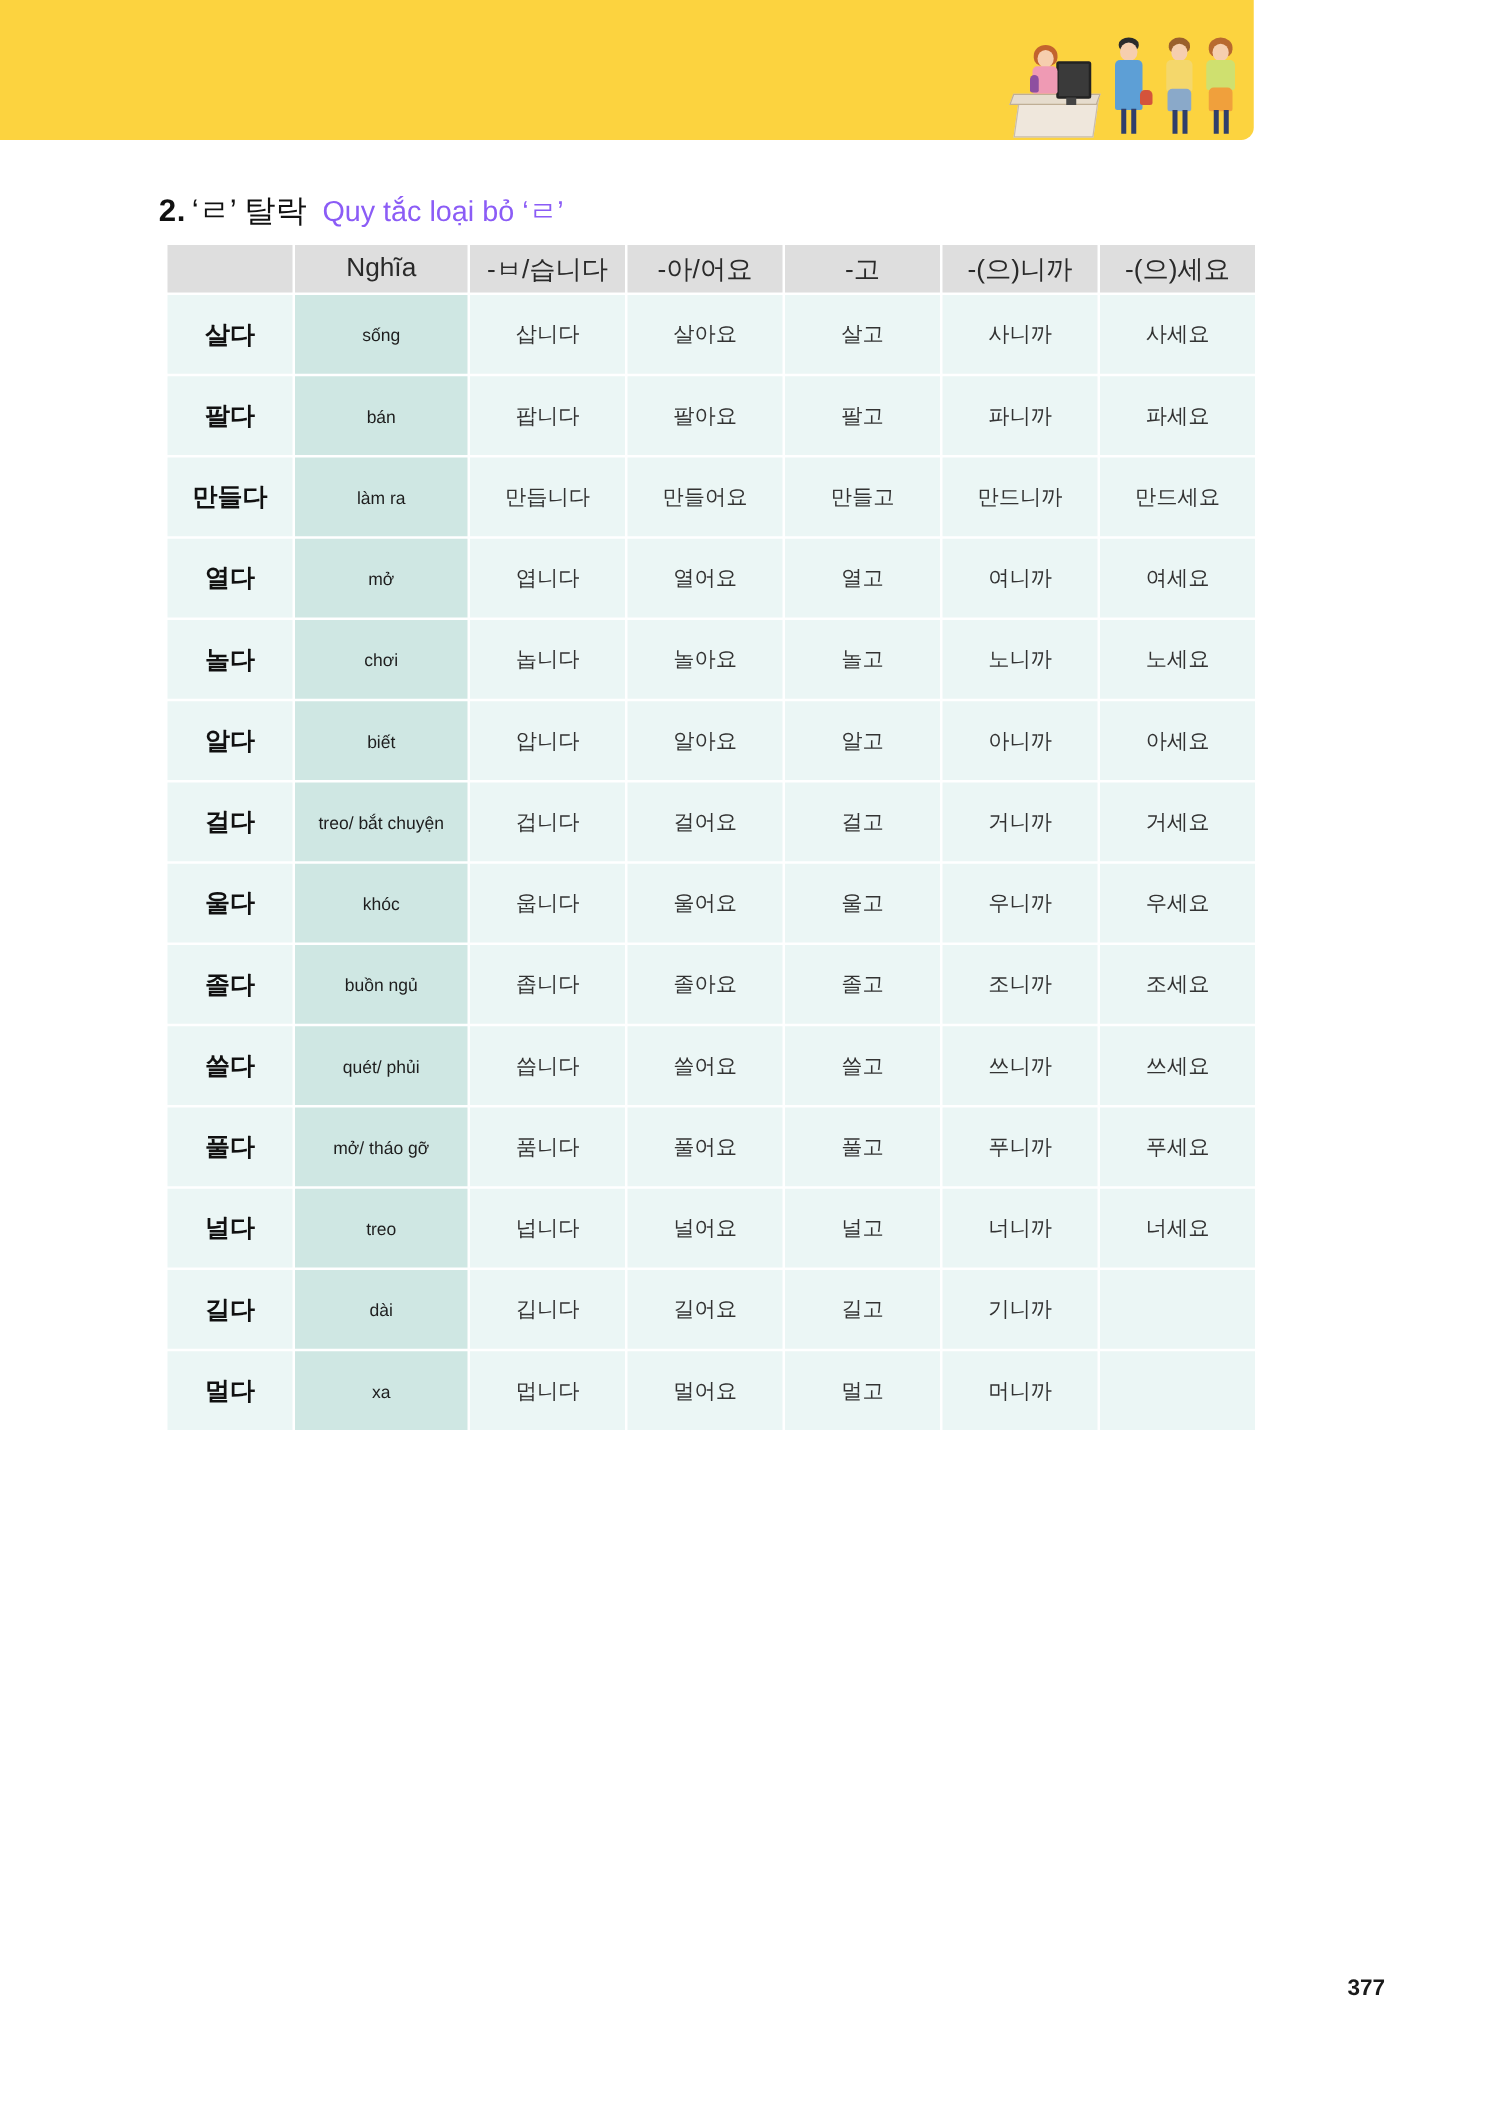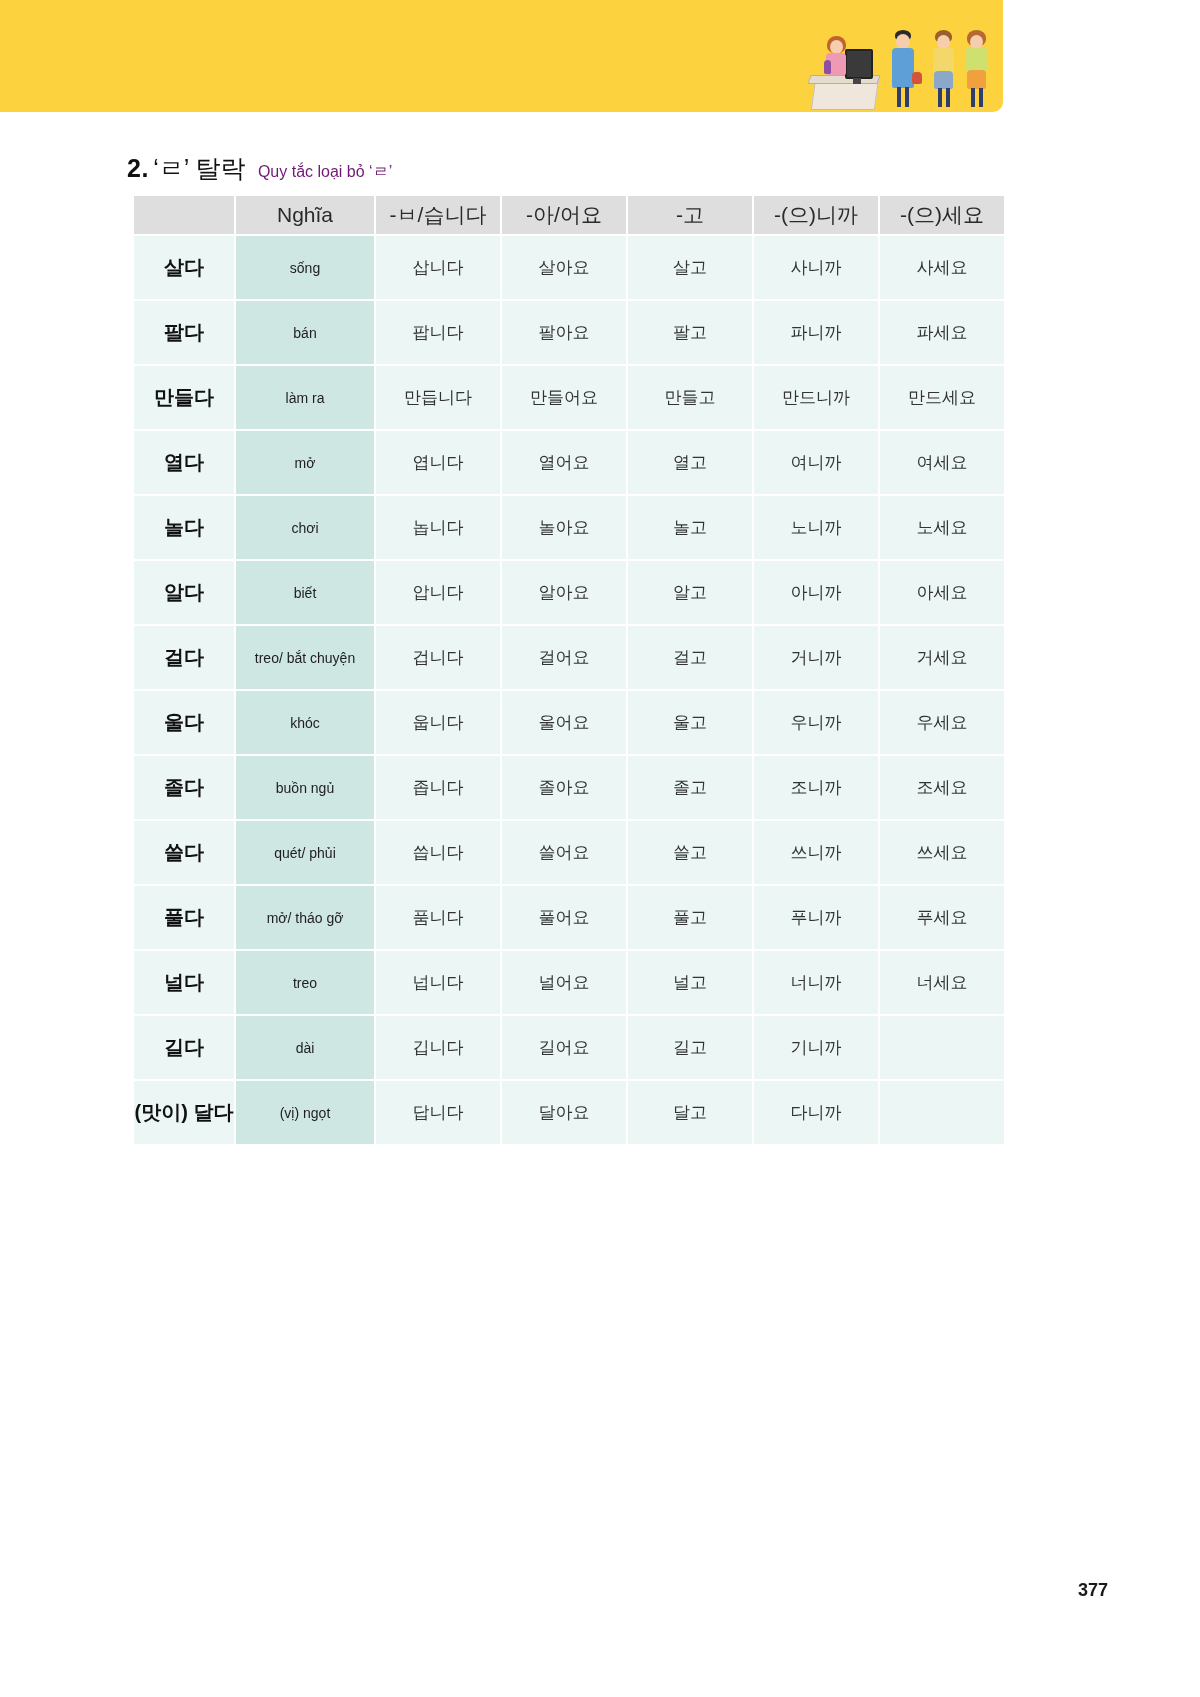--- a/index.html
+++ b/index.html
@@ -106,23 +106,23 @@
     color: #111;
     letter-spacing: 0.5px;
   }
   .section-heading .ko {
     font-size: 25px;
     font-weight: normal;
     color: #111;
     margin-left: 0;
   }
   .section-heading .vi {
-    font-size: 16px;
+    font-size: 23px;
     font-weight: normal;
-    color: #701a75;
+    color: #8b5cf6;
     margin-left: 8px;
   }
 
   
   table.conj {
     position: absolute;
     left: 132px;
     top: 194px;
     width: 862px;
     border-collapse: separate;
@@ -366,24 +366,24 @@
       <tr>
         <td class="c-base">길다</td>
         <td class="c-mean">dài</td>
         <td>깁니다</td>
         <td>길어요</td>
         <td>길고</td>
         <td>기니까</td>
         <td></td>
       </tr>
       <tr>
-        <td class="c-base">(맛이) 달다</td>
-        <td class="c-mean">(vị) ngọt</td>
-        <td>답니다</td>
-        <td>달아요</td>
-        <td>달고</td>
-        <td>다니까</td>
+        <td class="c-base">멀다</td>
+        <td class="c-mean">xa</td>
+        <td>멉니다</td>
+        <td>멀어요</td>
+        <td>멀고</td>
+        <td>머니까</td>
         <td></td>
       </tr>
     </tbody>
 </table>
 
 <div class="page-number">377</div>
 
 </body></html>

